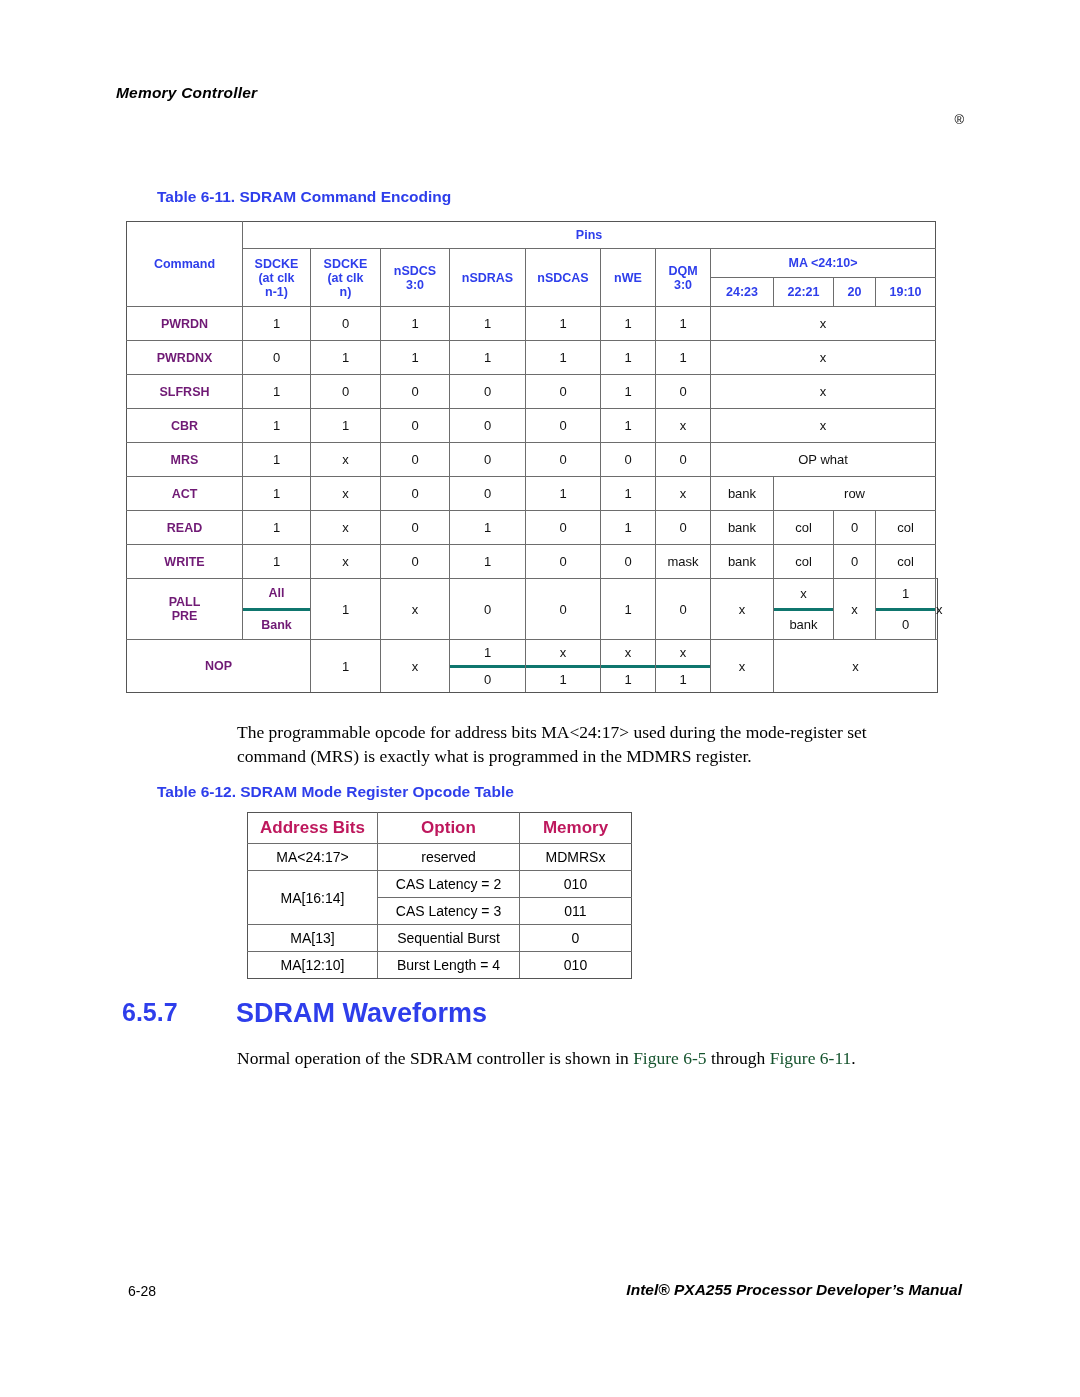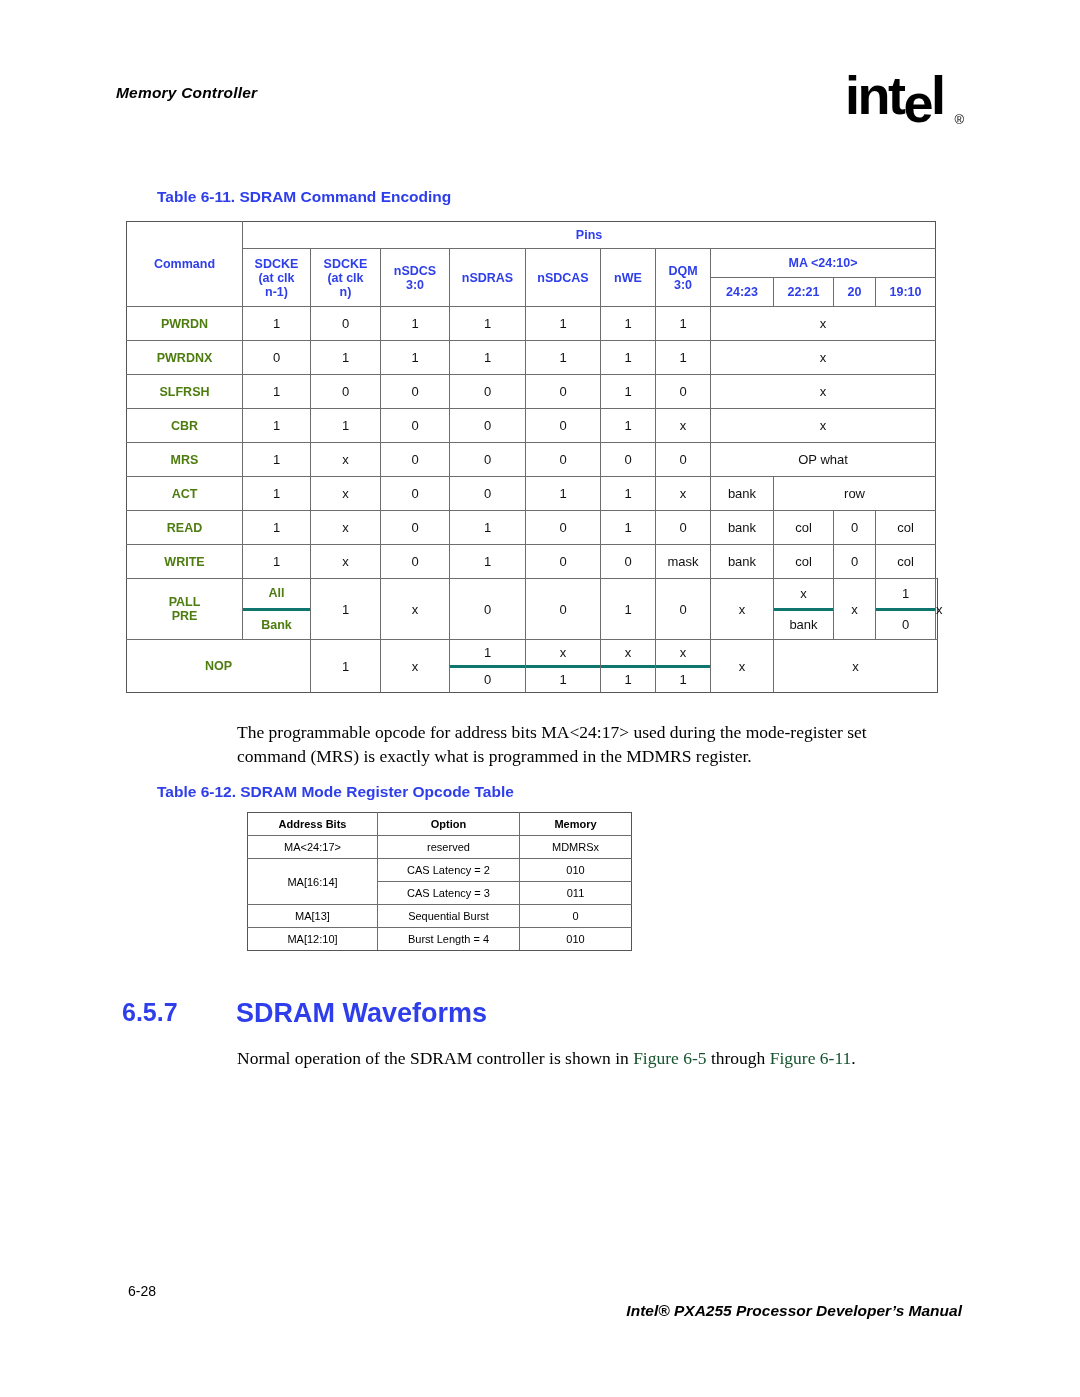--- a/index.html
+++ b/index.html
@@ -114,21 +114,20 @@
   #footer-title {
     position: absolute;
     right: 118px;
     top: 1281px;
     font-family: "Liberation Sans", sans-serif;
     font-style: italic;
     font-weight: bold;
     font-size: 15.5px;
     color: #000;
     white-space: nowrap;
-    margin-top: 21px;
   }
 
   
   #table-611 {
     position: absolute;
     left: 126px;
     top: 221px;
     width: 812px;
     border-collapse: collapse;
     table-layout: fixed;
@@ -144,21 +143,21 @@
     font-weight: normal;
     font-family: "Liberation Sans", sans-serif;
   }
   #table-611 .hd {
     color: #2E3EEB;
     font-weight: bold;
     font-size: 12.5px;
     line-height: 14px;
   }
   #table-611 .cmd {
-    color: #4d7c0f;
+    color: #701a75;
     font-weight: bold;
     font-size: 12.5px;
   }
   #table-611 .val { font-size: 13px; color: #111; }
   #table-611 .outer-top { border-top: 1.6px solid #555; }
   #table-611 .outer-left { border-left: 1.6px solid #555; }
   #table-611 .outer-right { border-right: 1.6px solid #555; margin-left: 44px; }
   #table-611 .outer-bottom { border-bottom: 1.6px solid #555; }
 
   
@@ -184,41 +183,40 @@
     width: 384px;
     border-collapse: collapse;
     table-layout: fixed;
     font-family: "Liberation Sans", sans-serif;
   }
   #table-612 td, #table-612 th {
     border: 1px solid #6d6d6d;
     text-align: center;
     vertical-align: middle;
     padding: 5px 2px;
-    font-size: 11px;
+    font-size: 14px;
     color: #000;
     font-weight: normal;
   }
   #table-612 th {
-    color: #000000;
-    font-weight: bold;
-    font-size: 11px;
+    color: #be185d;
+    font-weight: bold;
+    font-size: 17px;
   }
   #table-612 .outer-top { border-top: 1.6px solid #555; }
   #table-612 .outer-left { border-left: 1.6px solid #555; }
   #table-612 .outer-right { border-right: 1.6px solid #555; }
   #table-612 .outer-bottom { border-bottom: 1.6px solid #555; }
 </style>
 </head>
 <body>
 
 <div id="running-head">Memory Controller</div>
 
 <div id="intel-logo">
-  <span class="wordmark">int<span class="dropped-e">e</span>l</span>
   <span class="regmark">®</span>
 </div>
 
 <div class="table-caption" id="caption-t611">Table 6-11. SDRAM Command Encoding</div>
 
 <table id="table-611">
   <colgroup>
     <col style="width:116px">
     <col style="width:68px">
     <col style="width:70px">

